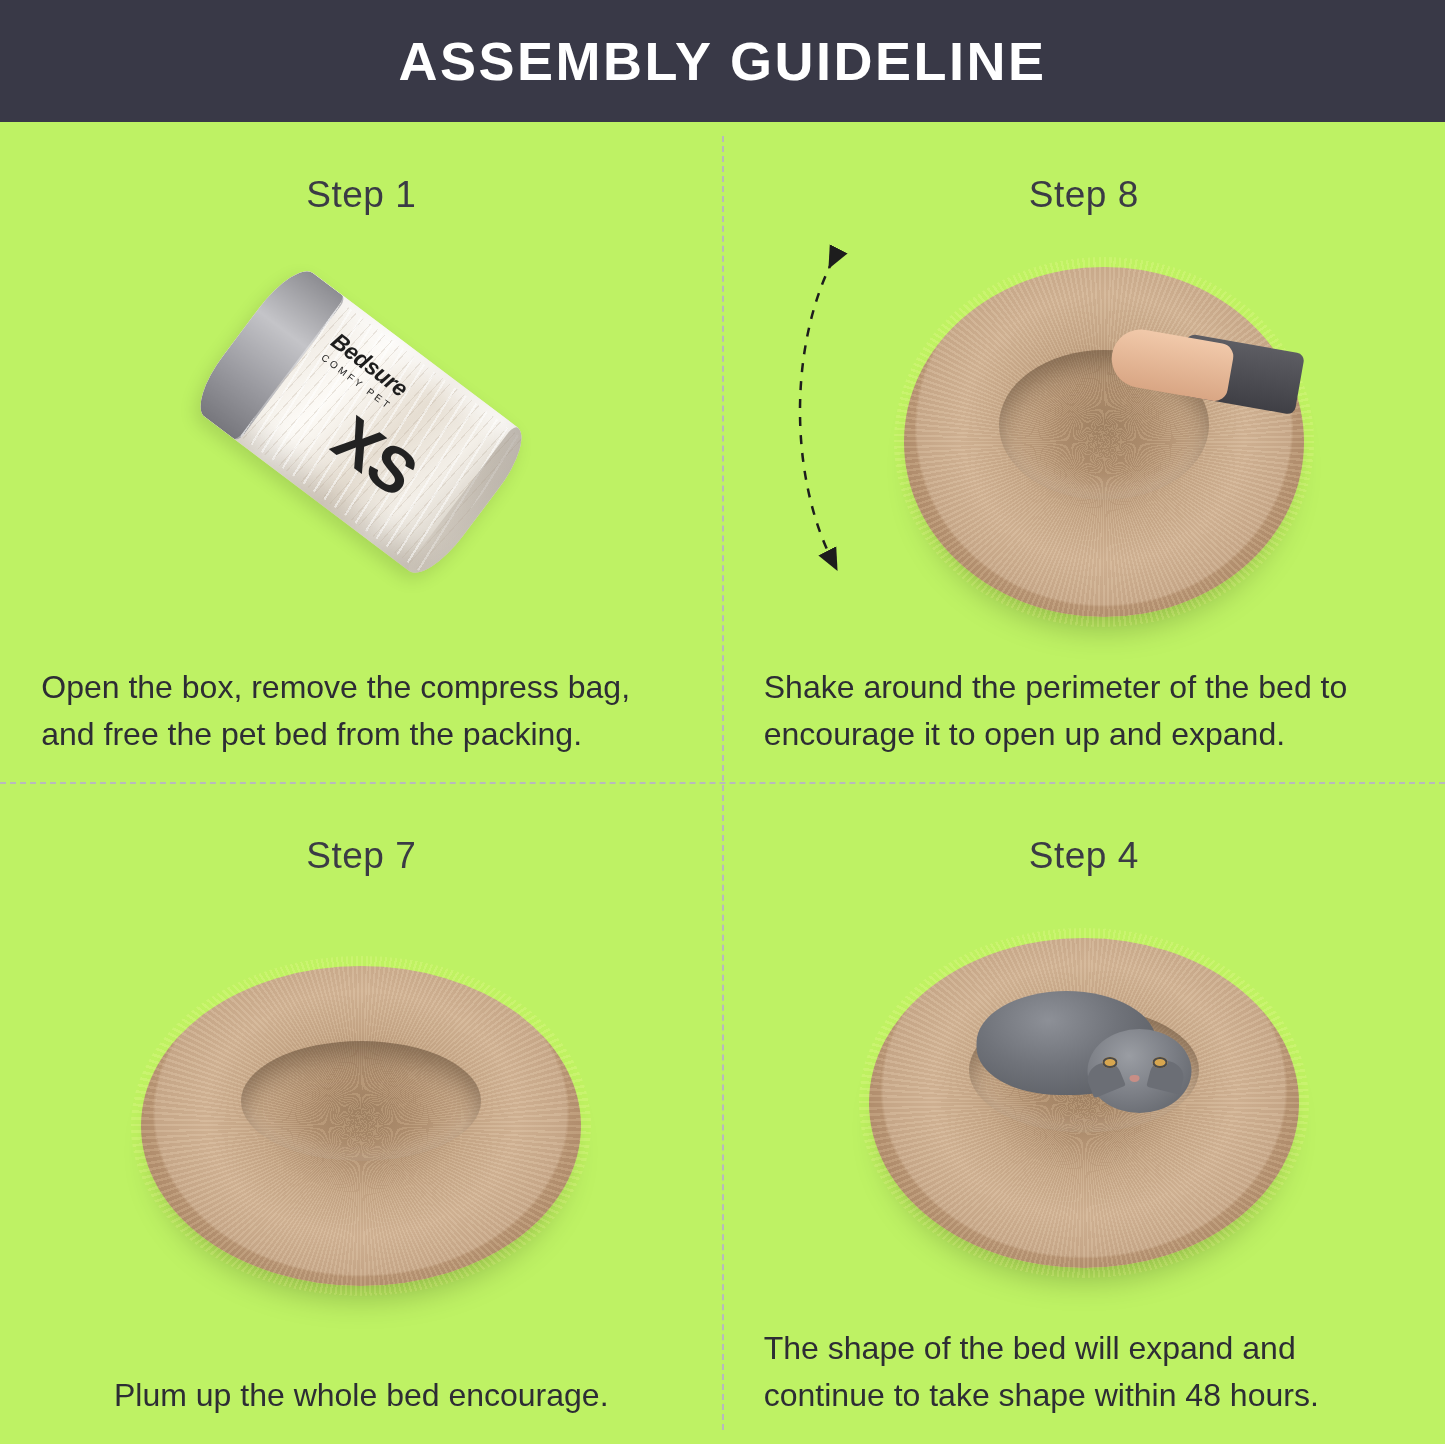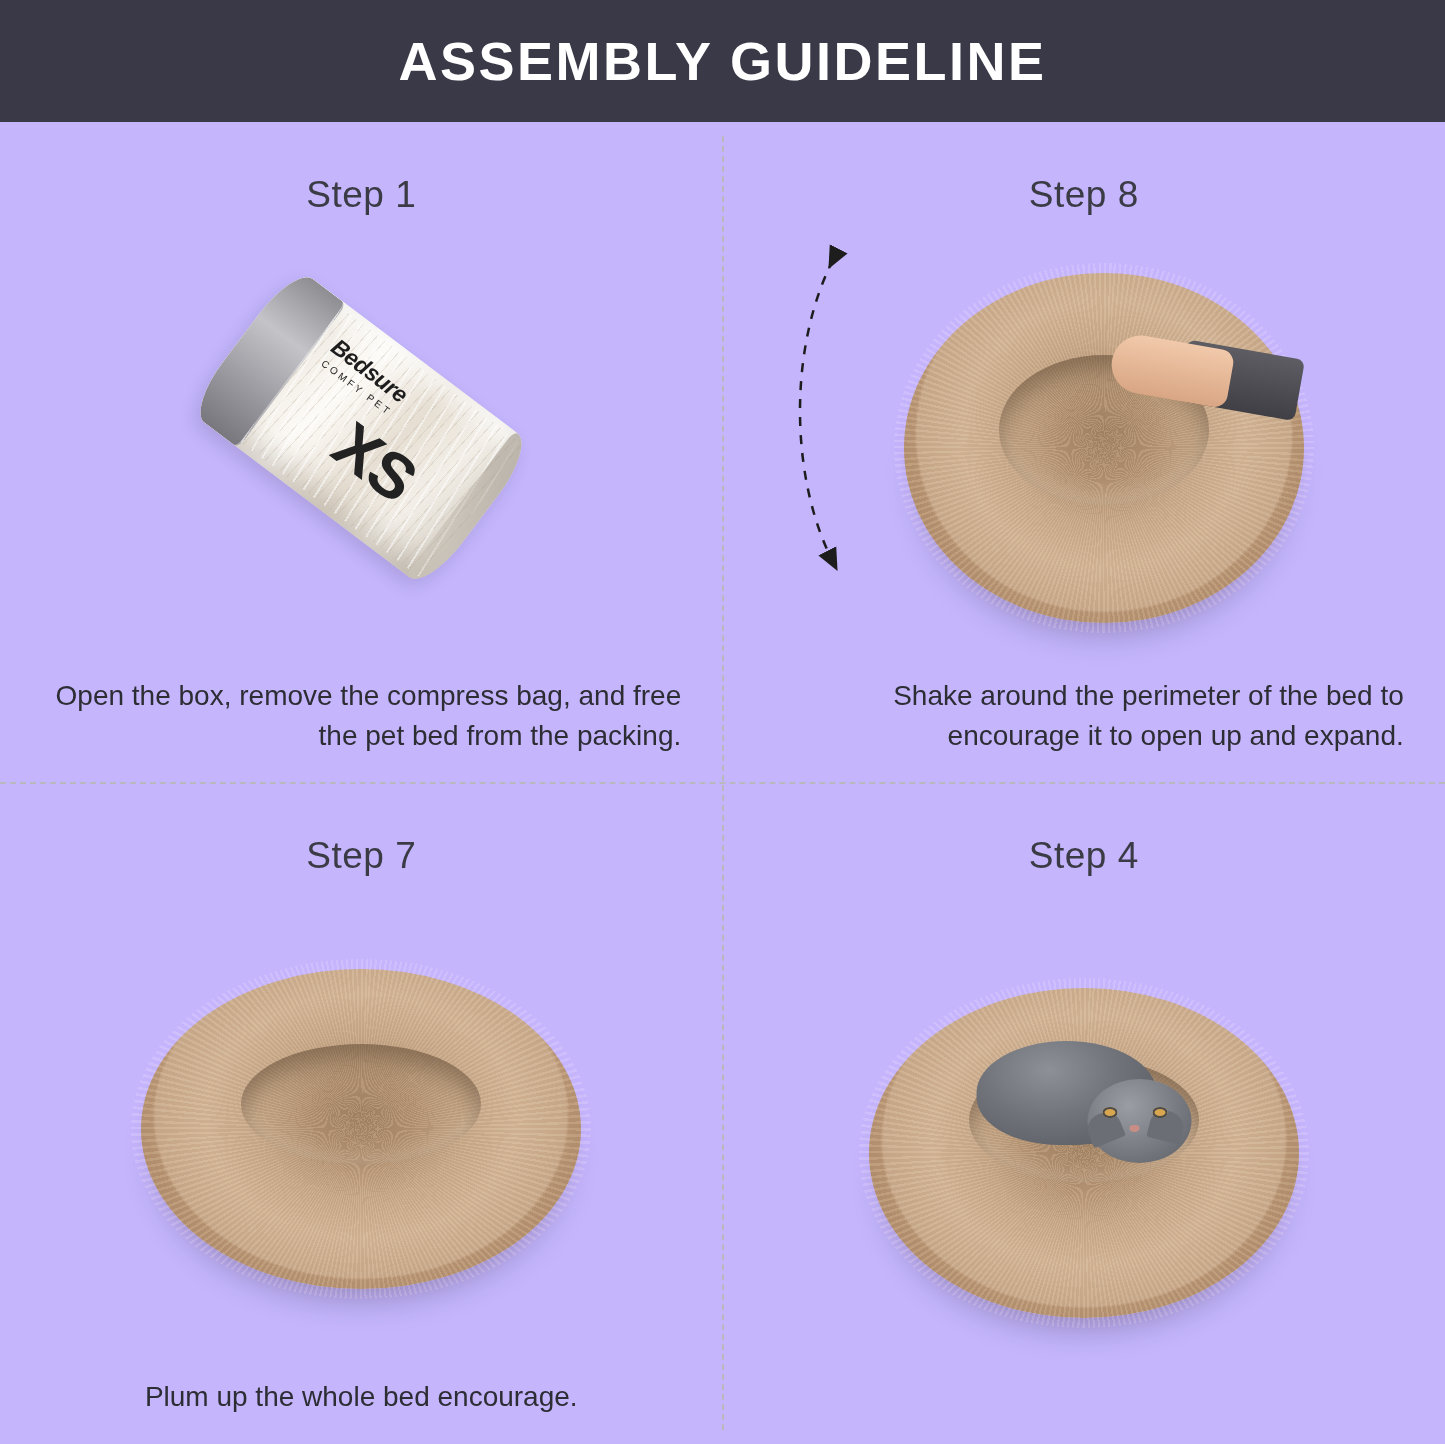--- a/index.html
+++ b/index.html
@@ -10,21 +10,21 @@
   body {
     width: 1445px;
     height: 1444px;
     font-family: "Liberation Sans", sans-serif;
     overflow: hidden;
   }
   .page {
     position: relative;
     width: 1445px;
     height: 1444px;
-    background: #c4b5fd;
+    background: #bef264;
     display: flex;
     flex-direction: column;
   }
   
   .header {
     height: 122px;
     background: #393947;
     display: flex;
     align-items: center;
     justify-content: center;
@@ -82,24 +82,24 @@
   }
   .art {
     flex: 1 1 auto;
     width: 100%;
     display: flex;
     align-items: center;
     justify-content: center;
     position: relative;
   }
   .caption {
-    font-size: 28px;
+    font-size: 32px;
     color: #2d2d34;
     line-height: 1.45;
-    text-align: right;
+    text-align: left;
     max-width: 640px;
     margin-top: 6px;
   }
   
   .roll-wrap {
     position: relative;
     width: 380px;
     height: 330px;
   }
   .roll {
@@ -397,16 +397,17 @@
             <div class="cat-head">
               <div class="cat-ear l"></div>
               <div class="cat-ear r"></div>
             </div>
             <div class="cat-eye l"></div>
             <div class="cat-eye r"></div>
             <div class="cat-nose"></div>
           </div>
         </div>
       </div>
+      <div class="caption">The shape of the bed will expand and continue to take shape within 48 hours.</div>
     </div>
 
   </div>
 </div>
 
 </body></html>

